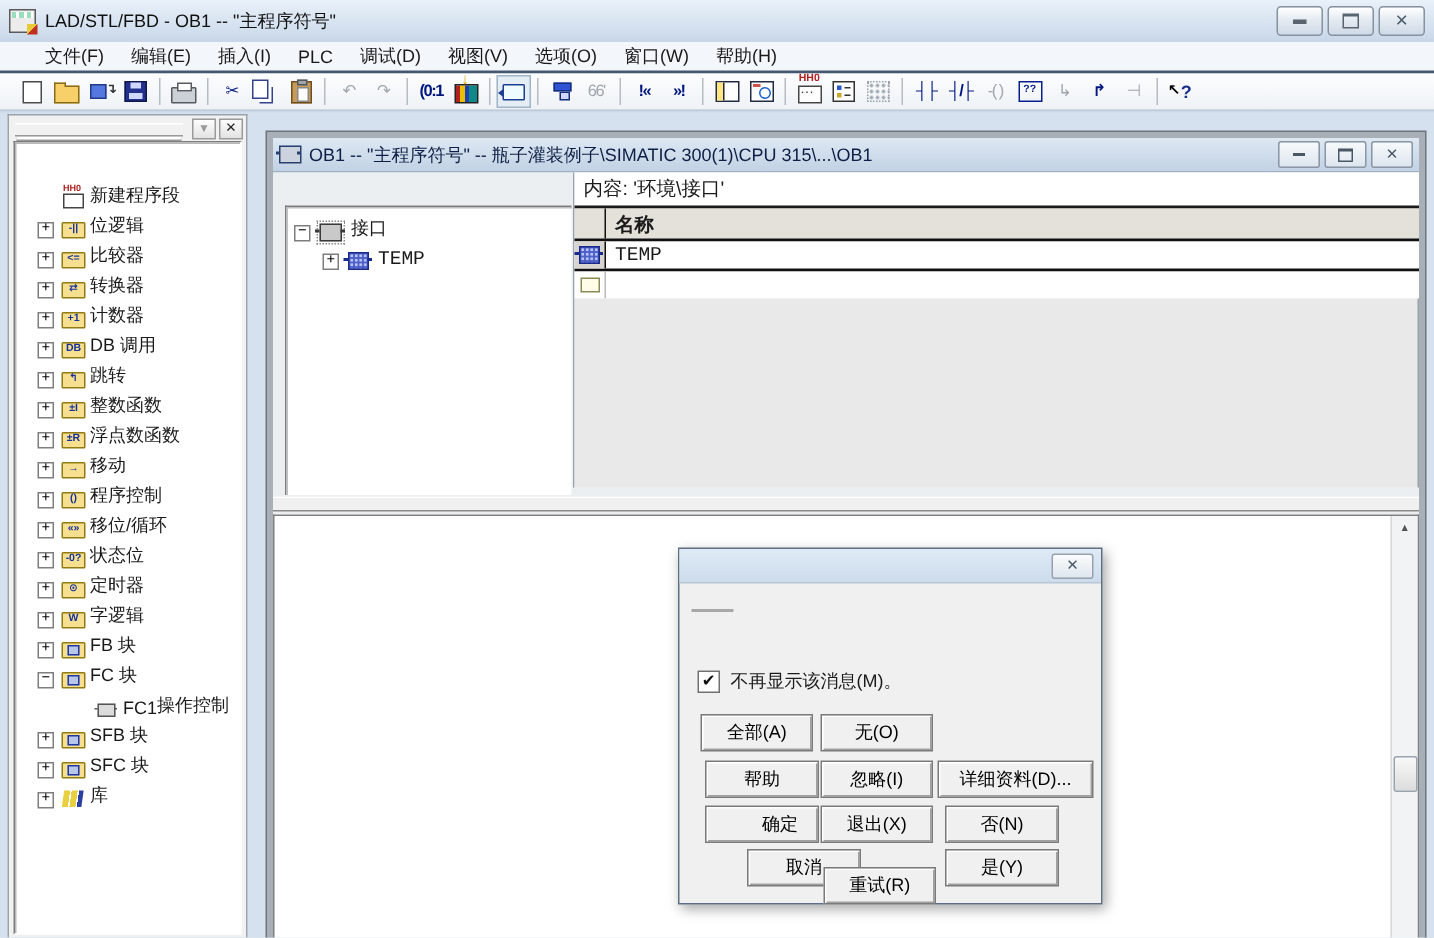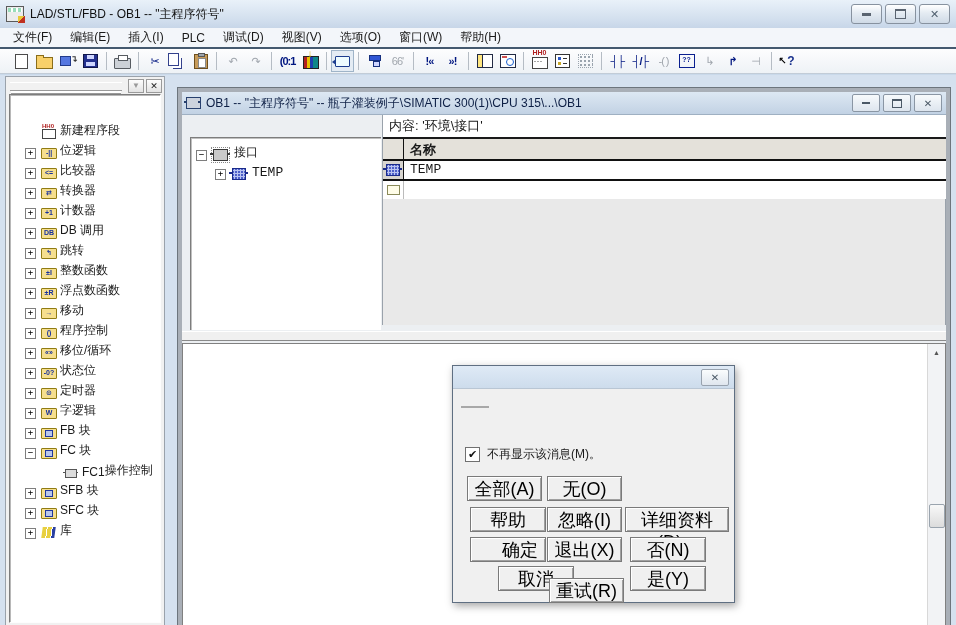--- a/index.html
+++ b/index.html
@@ -18,21 +18,21 @@
   .appicon::before{content:"";position:absolute;left:1px;top:1px;right:1px;height:4px;background:repeating-linear-gradient(90deg,#9db 0 3px,#fff 3px 5px)}
   .appicon::after{content:"";position:absolute;right:-2px;bottom:-2px;width:7px;height:7px;background:linear-gradient(135deg,#e8c93a 50%,#c03020 50%)}
   .title-text{flex:1;font-size:12px;color:#111;white-space:nowrap;overflow:hidden}
   .winbtns{display:flex}
   .winbtn{width:29px;height:18px;margin-left:3px;border:1px solid #87929f;border-radius:3px;
     background:linear-gradient(#ffffff,#e4ebf2 45%,#cfdae6);display:flex;align-items:center;justify-content:center;color:#444}
   .winbtn .mini{width:9px;height:3px;background:#5a6470}
   .winbtn .maxi{width:9px;height:7px;border:1px solid #5a6470;border-top-width:2px}
   .winbtn .clos{font-size:11px;font-weight:bold;line-height:10px;color:#51606f}
   
-  .menubar{position:absolute;left:0;top:28px;right:0;height:19px;background:#f3f6fa;display:flex;align-items:center;padding-left:4px;border-bottom:2px solid #44596f}
+  .menubar{position:absolute;left:0;top:28px;right:0;height:19px;background:#f3f6fa;display:flex;align-items:center;padding-left:21px;border-bottom:2px solid #44596f}
   .menu-item{padding:2px 9px;white-space:nowrap}
   
   .toolbar{position:absolute;left:0;top:49px;right:0;height:24px;
     background:linear-gradient(#fdfdfe,#eef2f6);border-bottom:1px solid #c2ccd7;
     display:flex;align-items:center;padding-left:10px}
   .tbtn{width:23px;height:22px;display:flex;align-items:center;justify-content:center;flex:none;position:relative}
   .tbtn.pressed{background:#e4ecf4;border:1px solid #9fb4c8;width:21px;height:20px}
   .tsep{width:1px;height:18px;background:#b5bcc4;margin:0 4px;flex:none}
   .gl{font-size:11px;font-weight:bold;color:#001680;line-height:16px;white-space:nowrap;letter-spacing:-1px}
   .tbtn.dis .gl{color:#a0a6ad;font-weight:normal}
@@ -146,21 +146,21 @@
   
   .dialog{position:absolute;left:452px;top:290px;width:281px;height:236px;background:#f0f0f0;
     border:1px solid #5f6f82;box-shadow:2px 3px 8px rgba(0,0,0,.35);z-index:50}
   .dtitle{height:22px;background:linear-gradient(#dfeaf6,#cddcec);display:flex;align-items:center;justify-content:flex-end;padding:0 5px;border-bottom:1px solid #b9c6d4}
   .dclose{width:26px;height:15px;border:1px solid #98a2ae;border-radius:2px;background:linear-gradient(#fafcfd,#dfe6ee);display:flex;align-items:center;justify-content:center;font-size:10px;font-weight:bold;color:#4a5866}
   .dash{position:absolute;left:8px;top:40px;width:28px;height:2px;background:#a8a8a8}
   .cbrow{position:absolute;left:12px;top:80px;display:flex;align-items:center}
   .cbox{width:13px;height:13px;background:#fff;border:1px solid #707070;display:flex;align-items:center;justify-content:center;font-size:11px;line-height:11px;color:#111;margin-right:7px}
   .dbtn{position:absolute;height:25px;background:#f0f0f0;border:1px solid #7a7a7a;
     box-shadow:inset 1px 1px 0 #ffffff,inset -1px -1px 0 #a0a0a0;
-    font-family:"Liberation Sans","DejaVu Sans",sans-serif;font-size:18px;color:#000;padding:0}
+    font-family:"Liberation Sans","DejaVu Sans",sans-serif;font-size:12px;color:#000;padding:0}
 </style>
 </head>
 <body>
 
 <div class="titlebar">
   <div class="appicon"></div>
   <div class="title-text">LAD/STL/FBD  - OB1 -- "主程序符号"</div>
   <div class="winbtns">
     <div class="winbtn">
         <span class="mini"></span>

